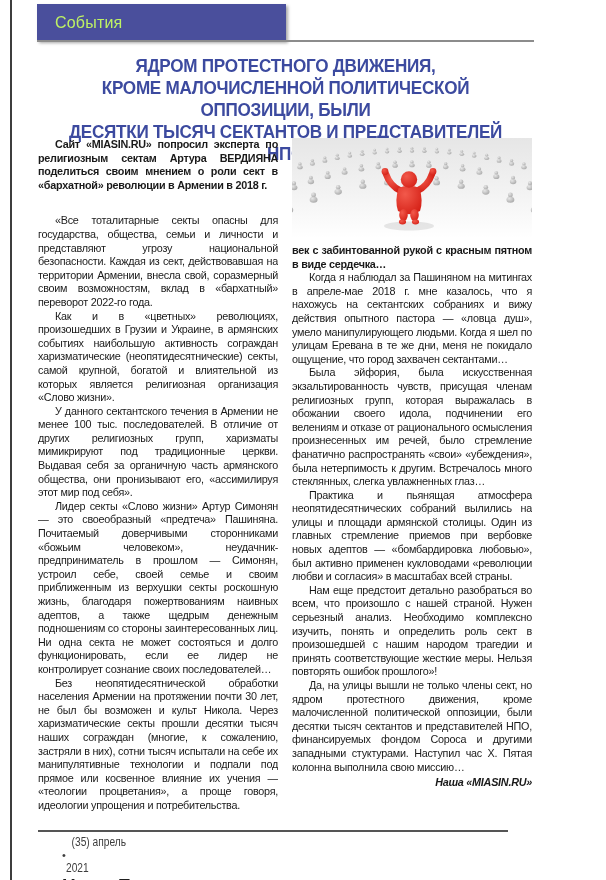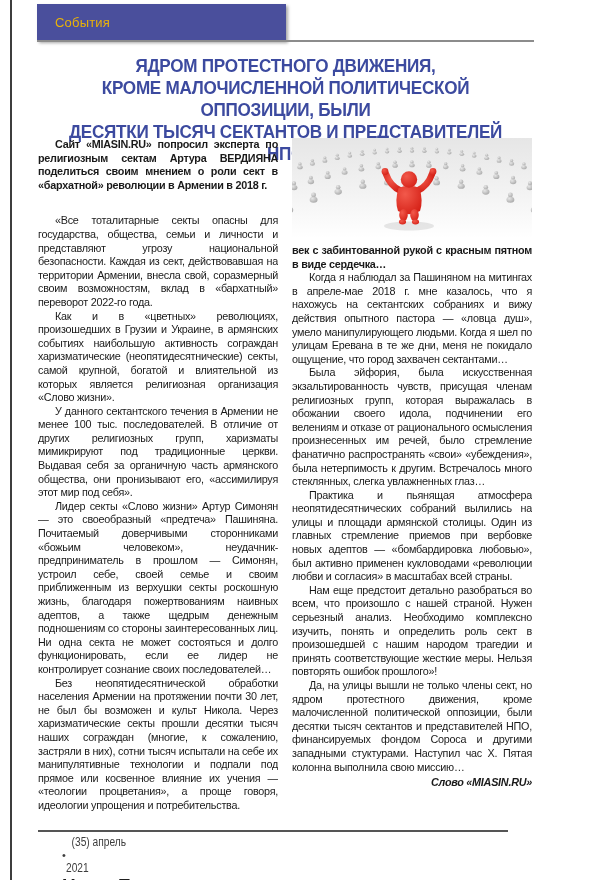--- a/index.html
+++ b/index.html
@@ -12,21 +12,21 @@
   body{
     width:606px;height:880px;position:relative;overflow:hidden;
     font-family:"Liberation Sans",sans-serif;color:var(--ink);
   }
   .left-rule{position:absolute;left:10px;top:0;width:2px;height:880px;background:#3d3d3d;}
   .section-tab{
     position:absolute;left:37px;top:4px;width:249px;height:37px;
     background:var(--accent);box-shadow:2px 2px 3px rgba(0,0,0,.35);
     display:flex;align-items:center;padding-left:18px;
   }
-  .section-tab span{color:#eab308;font-size:13px;letter-spacing:.2px;}
+  .section-tab span{color:#bef264;font-size:16px;letter-spacing:.2px;}
   .top-rule{position:absolute;left:37px;top:40px;width:497px;height:2px;background:#8c8c8c;}
   .title{
     position:absolute;left:37px;top:55px;width:497px;text-align:center;
     color:var(--title);font-weight:bold;font-size:19px;line-height:22px;
     transform:scaleX(.9);transform-origin:50% 50%;letter-spacing:-.3px;
   }
   .title .tl{display:block;}
   .cols{
     position:absolute;left:38px;top:138px;width:494px;height:694px;
     display:flex;gap:14px;overflow:hidden;
@@ -171,21 +171,21 @@
       </svg>
     </div>
     <div class="colflow">
         <p class="para cont">век с забинтованной рукой с красным пятном в виде сердечка…</p>
         <p class="para">Когда я наблюдал за Пашиняном на митингах в апреле-мае 2018 г. мне казалось, что я нахожусь на сектантских собраниях и вижу действия опытного пастора — «ловца душ», умело манипулирующего людьми. Когда я шел по улицам Еревана в те же дни, меня не покидало ощущение, что город захвачен сектантами…</p>
         <p class="para">Была эйфория, была искусственная экзальтированность чувств, присущая членам религиозных групп, которая выражалась в обожании своего идола, подчинении его велениям и отказе от рационального осмысления произнесенных им речей, было стремление фанатично распространять «свои» «убеждения», была нетерпимость к другим. Встречалось много стеклянных, слегка увлажненных глаз…</p>
         <p class="para">Практика и пьянящая атмосфера неопятидесятнических собраний вылились на улицы и площади армянской столицы. Один из главных стремление приемов при вербовке новых адептов — «бомбардировка любовью», был активно применен кукловодами «революции любви и согласия» в масштабах всей страны.</p>
         <p class="para">Нам еще предстоит детально разобраться во всем, что произошло с нашей страной. Нужен серьезный анализ. Необходимо комплексно изучить, понять и определить роль сект в произошедшей с нашим народом трагедии и принять соответствующие жесткие меры. Нельзя повторять ошибок прошлого»!</p>
         <p class="para">Да, на улицы вышли не только члены сект, но ядром протестного движения, кроме малочисленной политической оппозиции, были десятки тысяч сектантов и представителей НПО, финансируемых фондом Сороса и другими западными стуктурами. Наступил час Х. Пятая колонна выполнила свою миссию…</p>
       </div>
-    <p class="para signature">Слово «MIASIN.RU»</p>
+    <p class="para signature">Наша «MIASIN.RU»</p>
   </div>
 </div>
 
 <div class="footer-rule"></div>
 <div class="footer">
   <span class="f-issue">(35) апрель</span>
   <span class="f-bullet">•</span>
   <span class="f-year">2021</span>
   <span class="f-journal">Наша Епархия</span>
   <span class="f-page">45</span>

